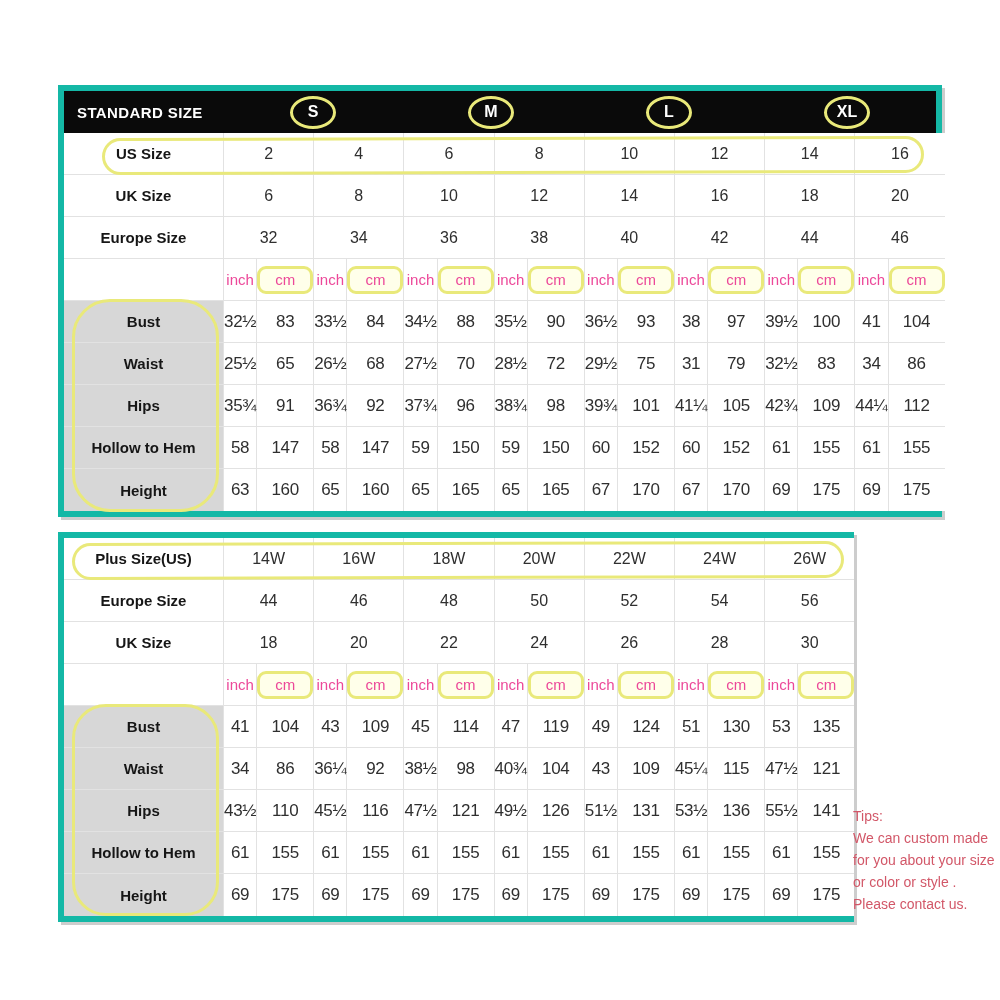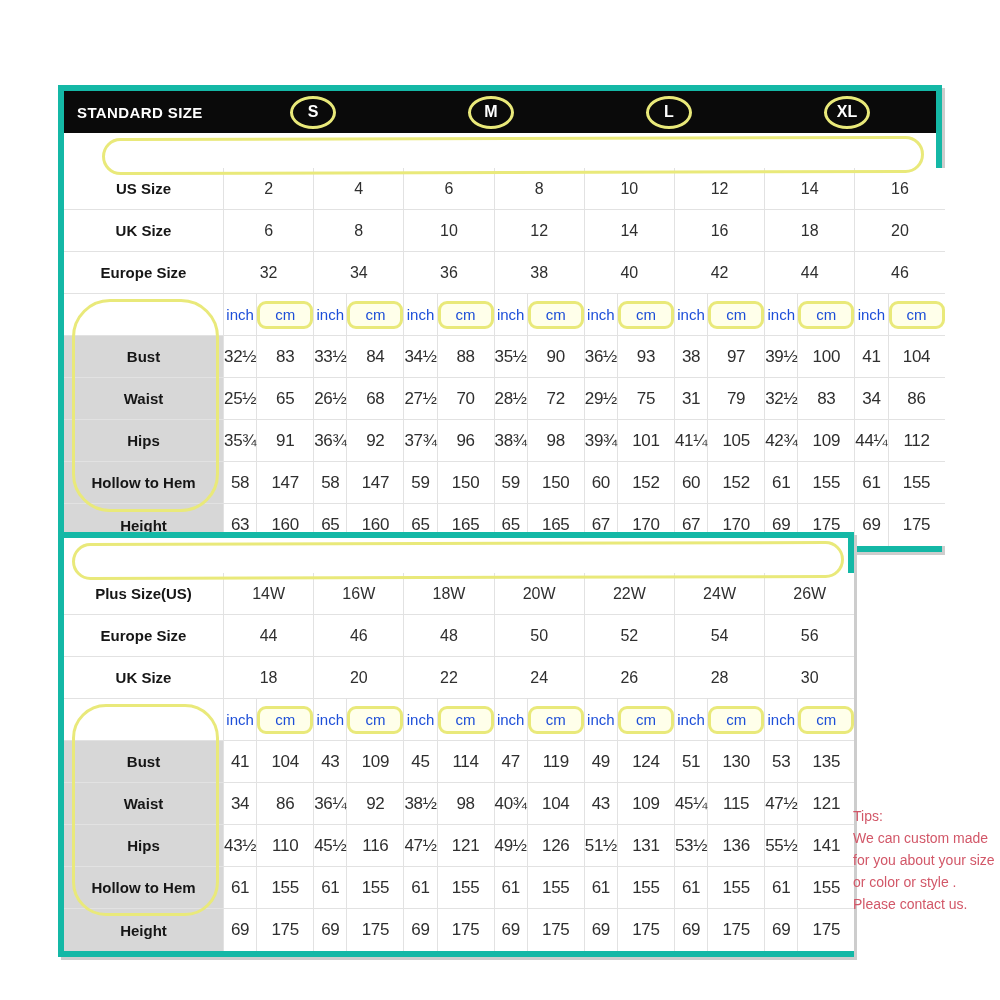--- a/index.html
+++ b/index.html
@@ -22,36 +22,36 @@
   
   .black-header{display:grid; grid-template-columns:160px repeat(4,1fr);
     height:42px; background:#0a0a0a; align-items:center;}
   .header-title{color:#fff; font-weight:bold; font-size:15px;
     letter-spacing:.4px; padding-left:13px;}
   .letter-oval{width:46px; height:33px; border:3px solid var(--hl);
     border-radius:50%; display:flex; align-items:center; justify-content:center;
     color:#fff; font-weight:bold; font-size:16px; margin:0 auto;}
 
   
-  .grid{display:grid;margin-top:35px;}
+  .grid{display:grid;}
   #standard-grid{grid-template-columns:160px repeat(16,1fr);
     grid-template-rows:repeat(9,42px);}
   #plus-grid{grid-template-columns:160px repeat(14,1fr);
     grid-template-rows:repeat(9,42px);}
 
   .c{display:flex; align-items:center; justify-content:center;
     border-right:1px solid var(--grid-line); border-bottom:1px solid var(--grid-line);
     background:#fff;}
   .no-r{border-right:none;}
   .no-b{border-bottom:none;}
   .lbl{font-weight:bold; font-size:15px; color:#161616;}
   .gray{background:var(--gray);}
   .tv{font-size:16px; color:var(--ink);}
   .val{font-size:17px; color:var(--ink); letter-spacing:-.3px;}
-  .unit{font-size:15px; color:#1d4ed8;}
+  .unit{font-size:15px; color:#ec4899;}
   .s2{grid-column:span 2;}
   .cm-box{display:inline-block; border:3px solid var(--hl); border-radius:9px;
     padding:0 15px; background:rgba(255,255,170,.25); line-height:22px;}
 
   
   .hl{position:absolute; border:3px solid var(--hl); pointer-events:none;
     background:transparent;}
   #hl-us-row{left:38px; top:46px; width:822px; height:37px; border-radius:19px;
     transform:rotate(-.15deg);}
   #hl-standard-labels{left:8px; top:208px; width:147px; height:213px; border-radius:38px;}

